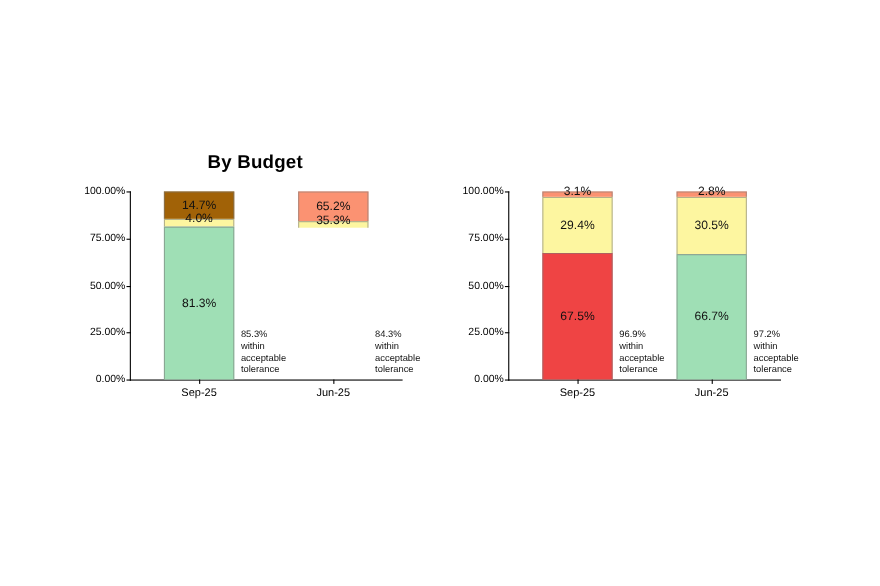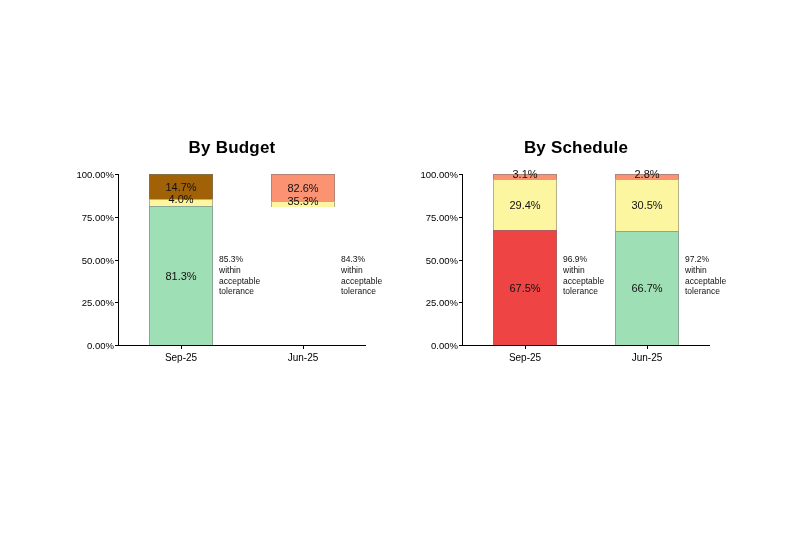--- a/index.html
+++ b/index.html
@@ -113,20 +113,21 @@
     background: #000;
   }
 
   
   .annot {
     position: absolute;
     font-size: 8.5px;
     line-height: 1.25;
     color: #111;
     width: 58px;
+    margin-top: 44px;
   }
   .annot .pct { display: block; }
   .annot .txt { display: block; }
 </style>
 </head>
 <body>
 
 <div class="canvas">
 
   <div class="panel" id="panel-budget">
@@ -159,38 +160,37 @@
           <div class="xtick-mark"></div>
           <div class="xtick">Sep-25</div>
         </div>
         <div class="annot" style="left:100px;top:47%">
           <span class="pct">85.3%</span>
           <span class="txt">within acceptable tolerance</span>
         </div>
 
         <div class="bar" style="left:152px;height:100%">
           <div class="seg" style="height:15.7%;background:#fb9272">
-            <span class="seg-label">82.6%</span>
+            <span class="seg-label">65.2%</span>
           </div>
           <div class="seg" style="height:3.7%;background:#fdf6a0">
             <span class="seg-label" style="top:-1px;transform:translateY(-50%)">35.3%</span>
           </div>
           <div class="xtick-mark"></div>
           <div class="xtick">Jun-25</div>
         </div>
         <div class="annot" style="left:222px;top:47%">
           <span class="pct">84.3%</span>
           <span class="txt">within acceptable tolerance</span>
         </div>
       </div>
     </div>
   </div>
 
   <div class="panel" id="panel-schedule">
-    <div class="panel-title">By Schedule</div>
 
     <div class="plot">
       <div class="plot-inner">
         <div class="ytick" style="top:100%">0.00%</div>
         <div class="ytick-mark" style="top:100%"></div>
         <div class="ytick" style="top:75%">25.00%</div>
         <div class="ytick-mark" style="top:75%"></div>
         <div class="ytick" style="top:50%">50.00%</div>
         <div class="ytick-mark" style="top:50%"></div>
         <div class="ytick" style="top:25%">75.00%</div>

